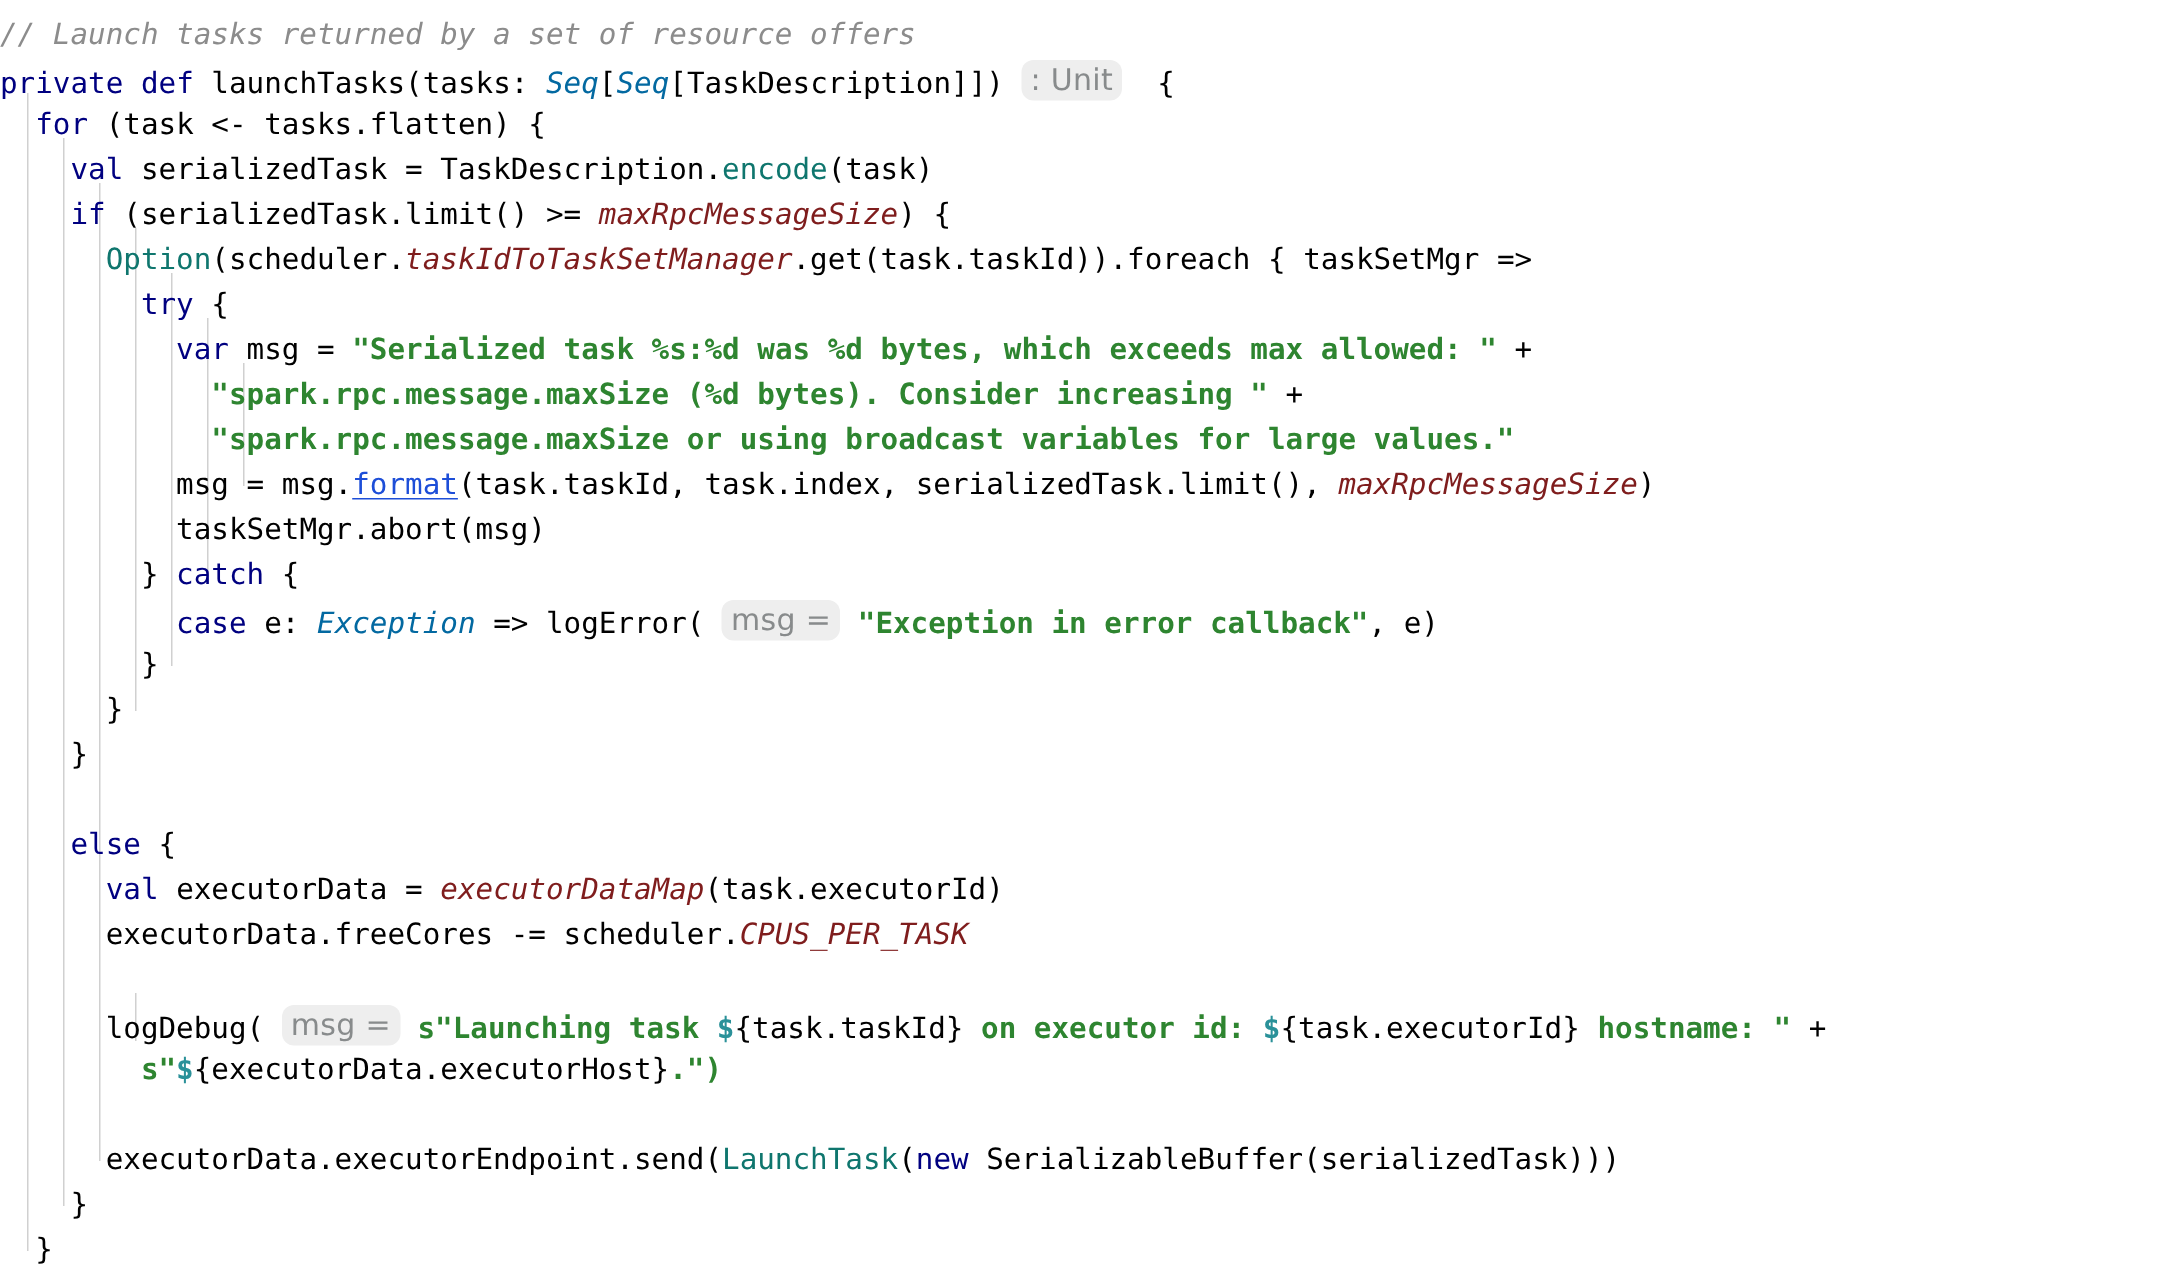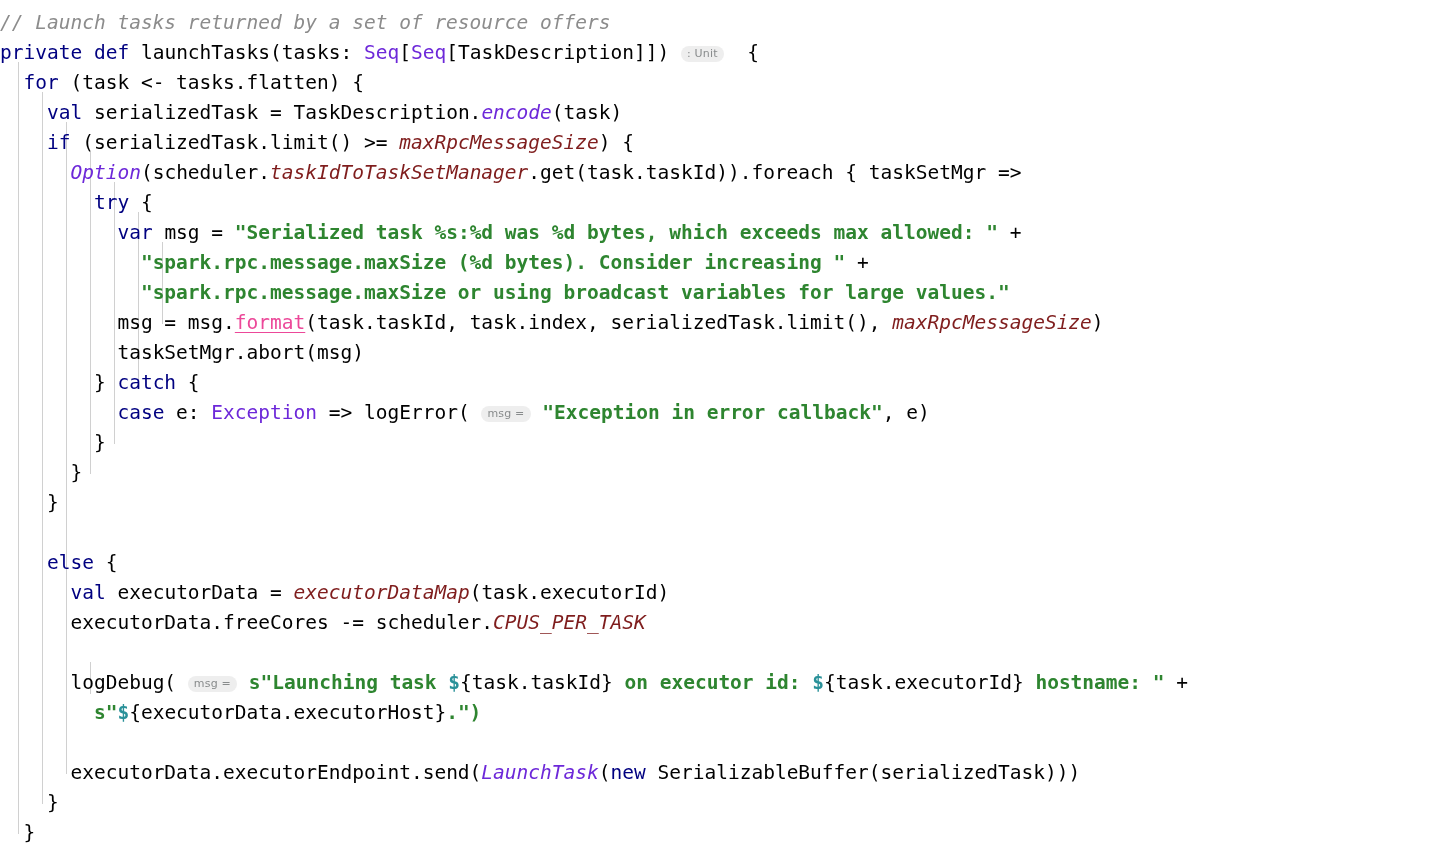--- a/index.html
+++ b/index.html
@@ -36,32 +36,32 @@
   }
   .line {
     height: 30px;
     white-space: pre;
     position: relative;
   }
   
   .kw   { color: #000080; font-weight: normal; }
   .cmt  { color: #8c8c8c; font-style: italic; }
   .str  { color: #2e8530; font-weight: bold; }
-  .type { color: #6d28d9; }
+  .type { color: #0369a1; font-style: italic; }
   .fld  { color: #7f1d1d; font-style: italic; }
-  .itl  { color: #6d28d9; font-style: italic; }
-  .und  { color: #ec4899; text-decoration: underline; text-underline-offset: 3px; }
+  .itl  { color: #0f766e; }
+  .und  { color: #1d4ed8; text-decoration: underline; text-underline-offset: 3px; }
   .plain{ color: #000000; }
   .interp { color: #2a9199; font-weight: bold; }
   .hint {
     color: #888b8c;
     background: #eeeeee;
     border-radius: 8px;
     padding: 1px 6px 2px 6px;
-    font-size: 11px;
+    font-size: 20px;
     font-weight: normal;
     font-style: normal;
     font-family: "DejaVu Sans", "Liberation Sans", sans-serif;
     letter-spacing: 0.2px;
     vertical-align: 2px;
   }
   
   .guides {
     position: absolute;
     top: 0; left: 0;

